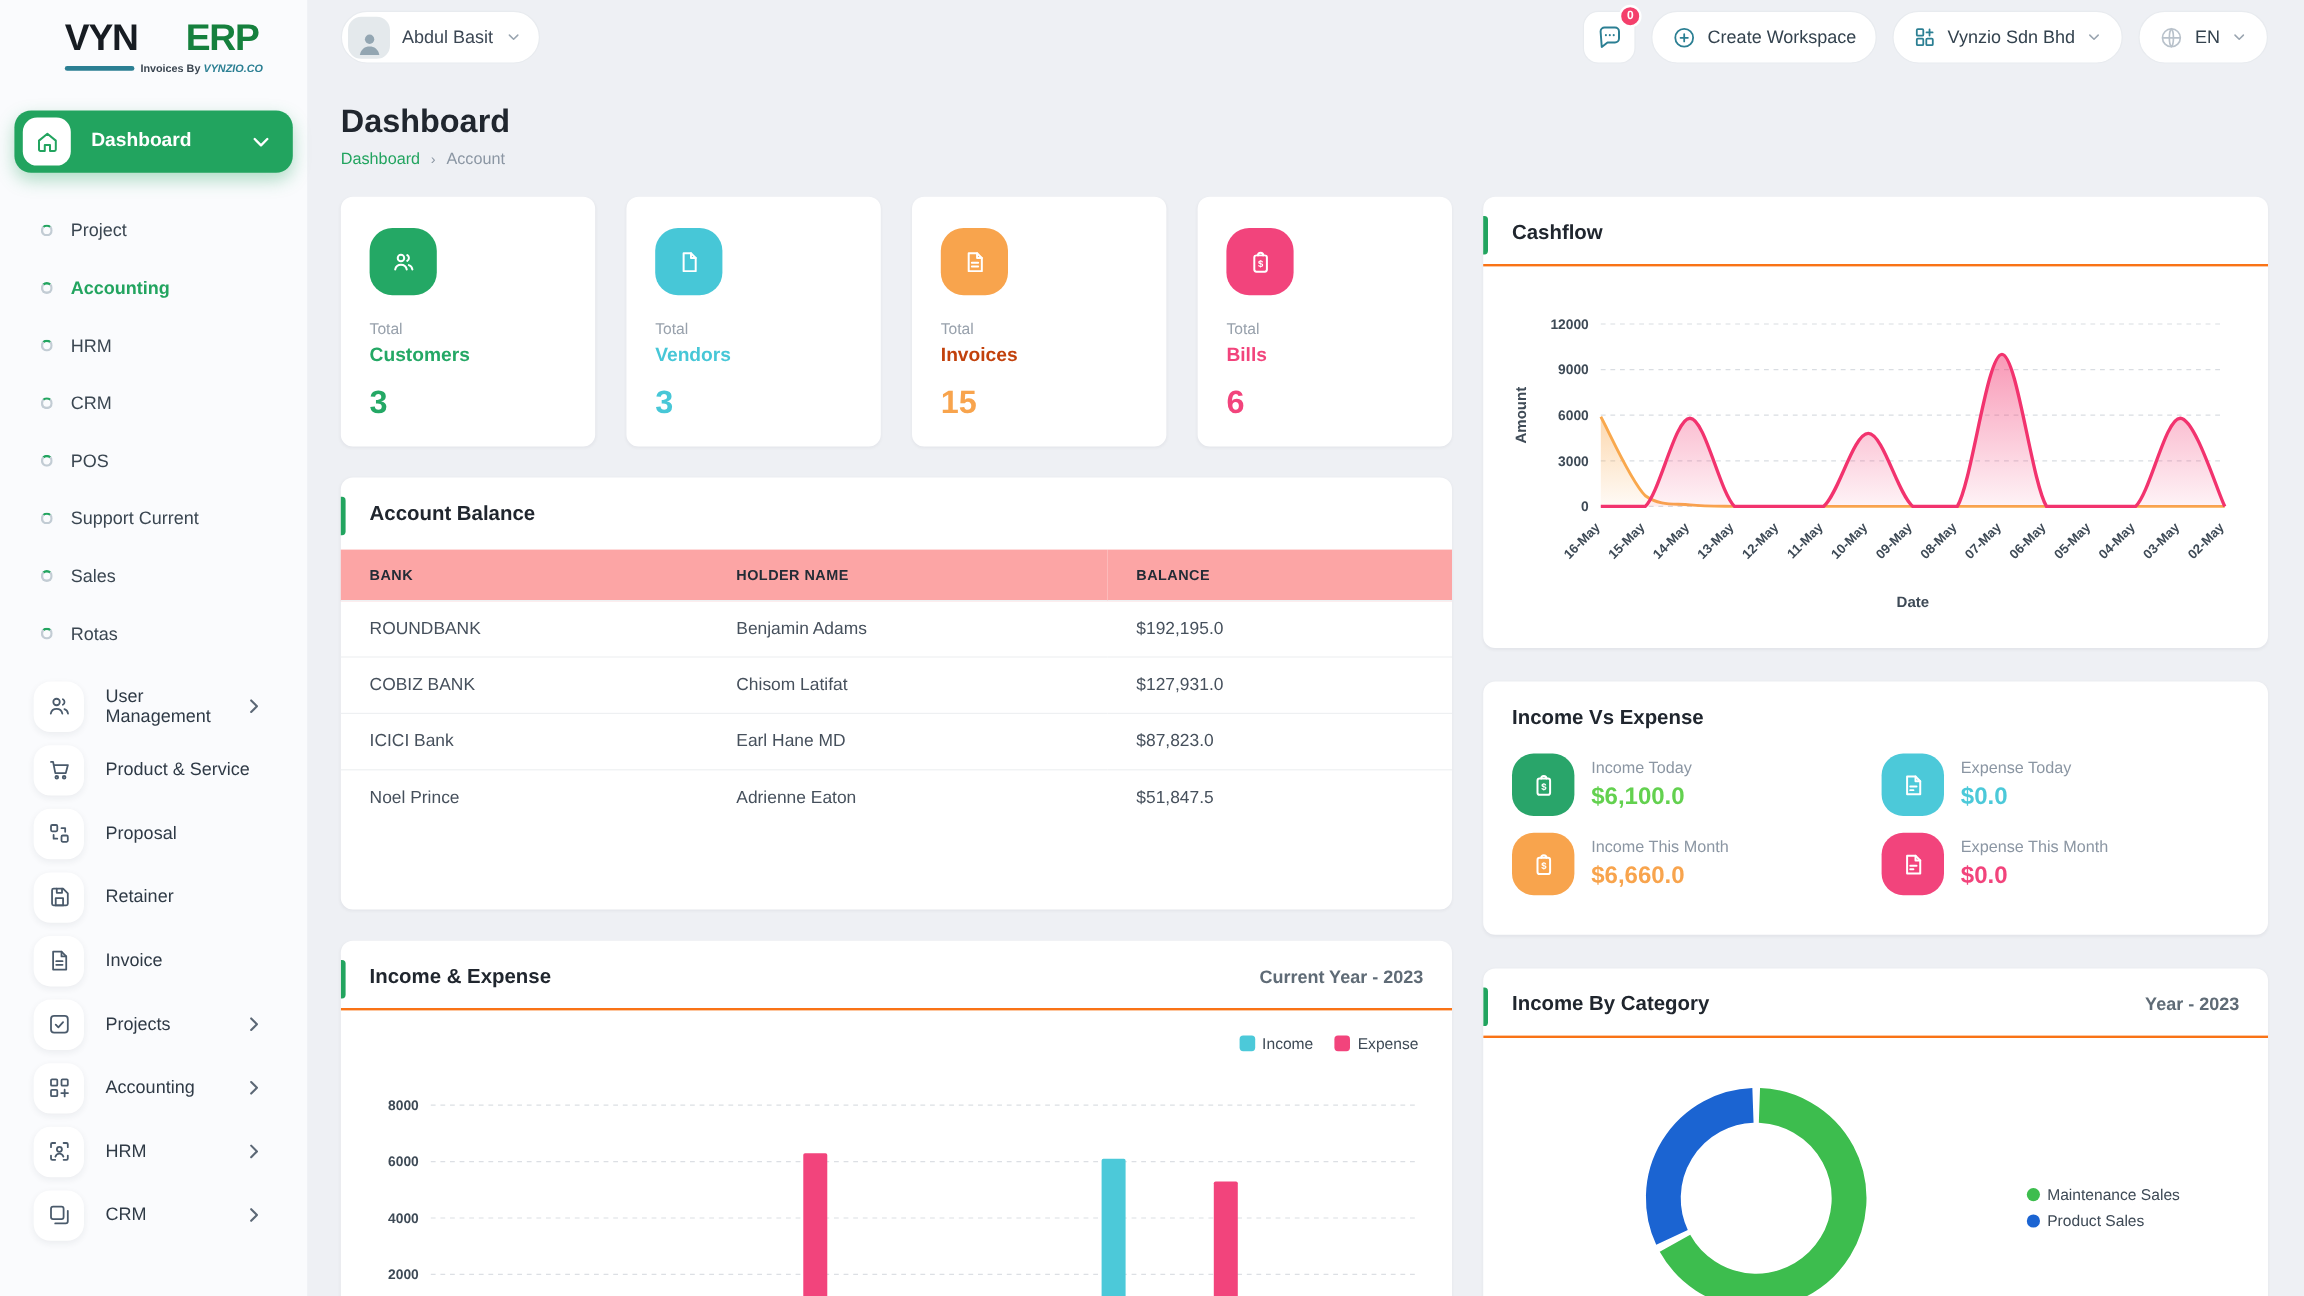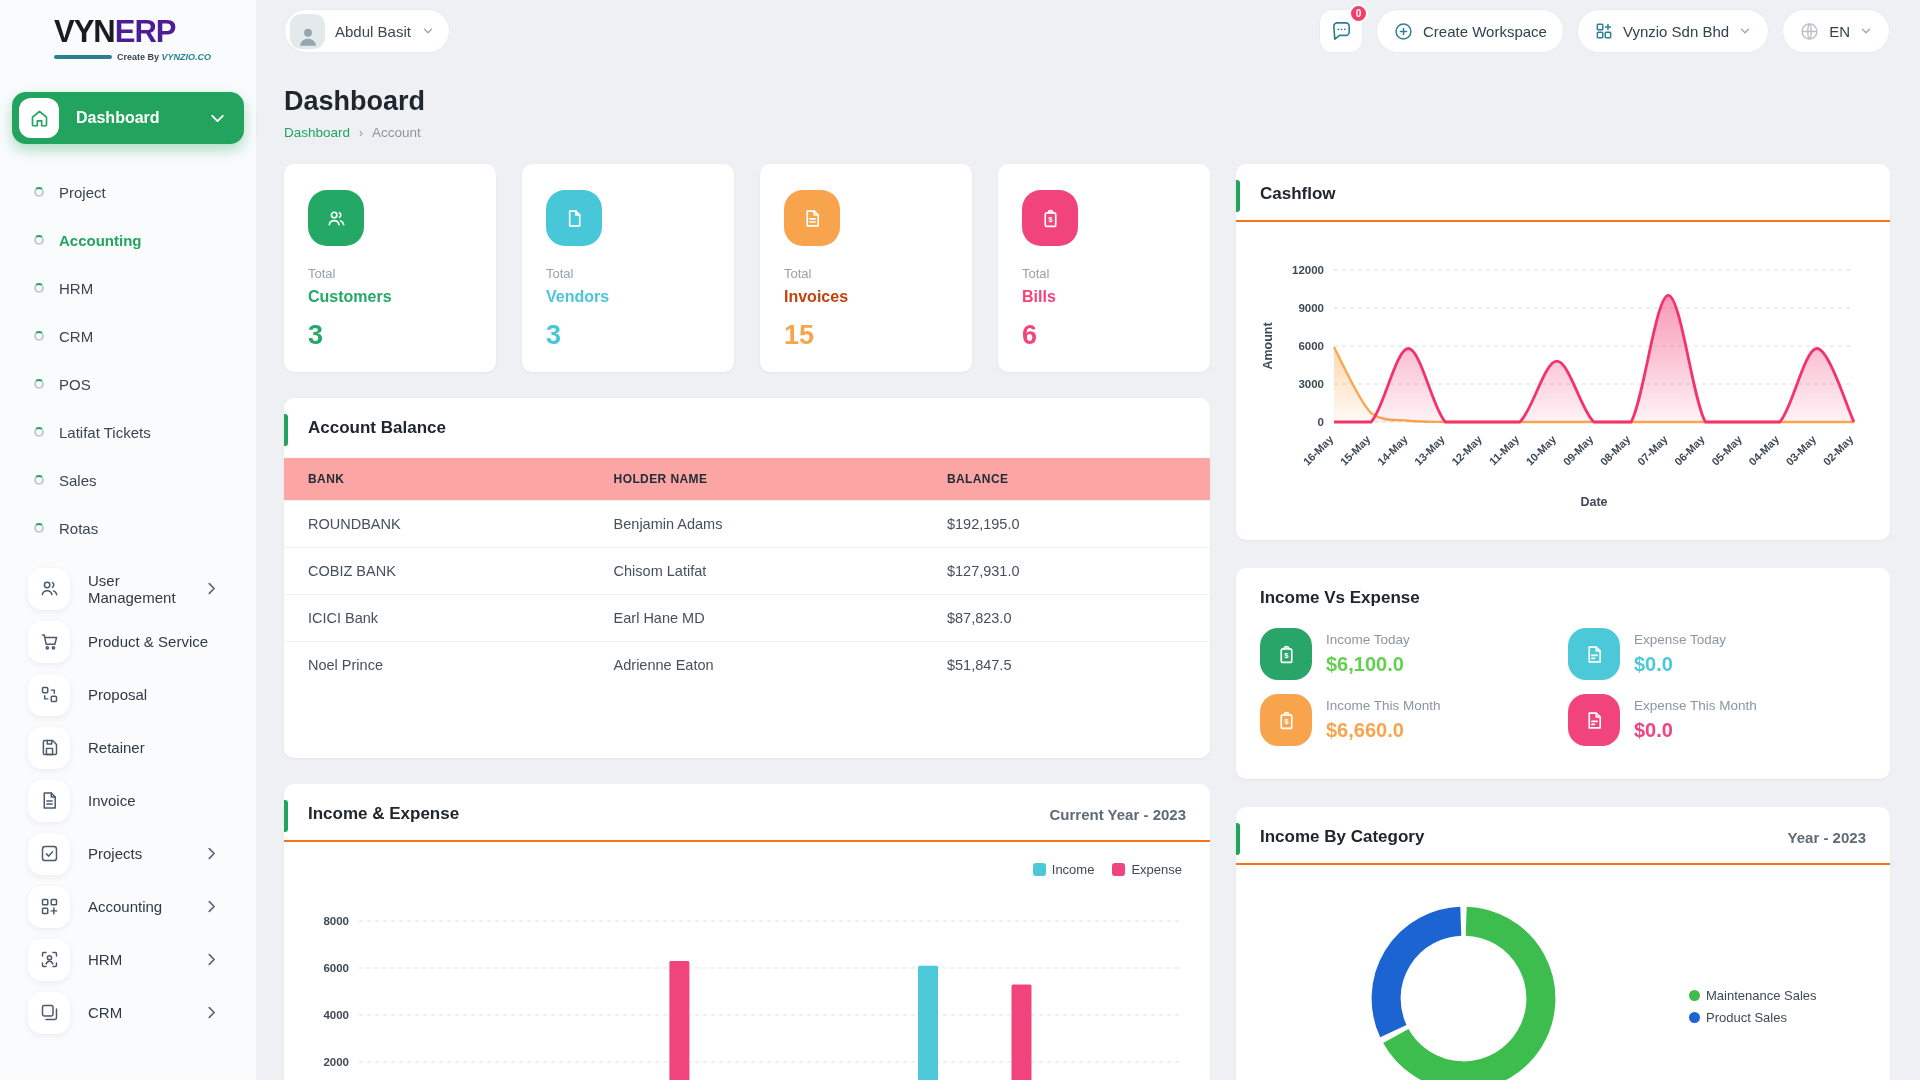--- a/index.html
+++ b/index.html
@@ -4,21 +4,21 @@
 <style>
   * { margin:0; padding:0; box-sizing:border-box; }
   html,body { width:1920px; height:1080px; overflow:hidden; }
   body { font-family:"Liberation Sans", sans-serif; background:#eef0f4; color:#2a323c; }
   .app { position:relative; width:1920px; height:1080px; overflow:hidden; }
 
   
   .sidebar { position:absolute; left:0; top:0; width:256px; height:1080px; background:#fafbfd; z-index:5; }
   .logo-wrap { padding:14px 0 0 54px; }
   .logo-line1 { font-size:31px; font-weight:900; letter-spacing:-1px; color:#171c22; }
-  .logo-line1 .erp { color:#4c1d95; }
+  .logo-line1 .erp { color:#15803d;padding-left:40px; }
   .logo-sub { display:flex; align-items:center; gap:5px; margin-top:2px; }
   .logo-bar { width:58px; height:4px; background:#2b7f93; border-radius:2px; }
   .logo-powered { font-size:9px; font-weight:700; color:#3a4550; }
   .logo-powered .vynzio { color:#2b7f93; font-style:italic; }
 
   .nav-active { margin:30px 12px 0 12px; height:52px; background:#22a45f; border-radius:14px;
     display:flex; align-items:center; box-shadow:0 6px 14px rgba(34,164,95,.35); cursor:pointer; }
   .nav-active .tile { width:40px; height:40px; background:#fff; border-radius:12px; margin-left:7px;
     display:flex; align-items:center; justify-content:center; color:#22a45f; }
   .nav-active .lbl { flex:1; color:#fff; font-weight:700; font-size:16px; padding-left:17px; }
@@ -112,21 +112,21 @@
 </head>
 <body>
 
 <div class="app">
 
   <aside class="sidebar">
     <div class="logo-wrap">
       <div class="logo-line1"><span>VYN</span><span class="erp">ERP</span></div>
       <div class="logo-sub">
         <div class="logo-bar"></div>
-        <div class="logo-powered"><span>Create By</span> <span class="vynzio">VYNZIO.CO</span></div>
+        <div class="logo-powered"><span>Invoices By</span> <span class="vynzio">VYNZIO.CO</span></div>
       </div>
     </div>
 
     <div class="nav-active">
       <div class="tile">
           <svg width="21" height="21" viewBox="0 0 24 24" fill="none" stroke="currentColor" stroke-width="1.9" stroke-linecap="round" stroke-linejoin="round">
             <path d="M4 10.5 12 4l8 6.5V19a1.3 1.3 0 0 1-1.3 1.3h-4.2v-5.6H9.5v5.6H5.3A1.3 1.3 0 0 1 4 19z"></path>
           </svg>
         </div>
       <div class="lbl">Dashboard</div>
@@ -153,21 +153,21 @@
         <div class="subnav-item">
           <span class="subnav-bullet"></span>
     <span class="subnav-label">CRM</span>
         </div>
         <div class="subnav-item">
           <span class="subnav-bullet"></span>
     <span class="subnav-label">POS</span>
         </div>
         <div class="subnav-item">
           <span class="subnav-bullet"></span>
-    <span class="subnav-label">Latifat Tickets</span>
+    <span class="subnav-label">Support Current</span>
         </div>
         <div class="subnav-item">
           <span class="subnav-bullet"></span>
     <span class="subnav-label">Sales</span>
         </div>
         <div class="subnav-item">
           <span class="subnav-bullet"></span>
     <span class="subnav-label">Rotas</span>
         </div>
       </div>

